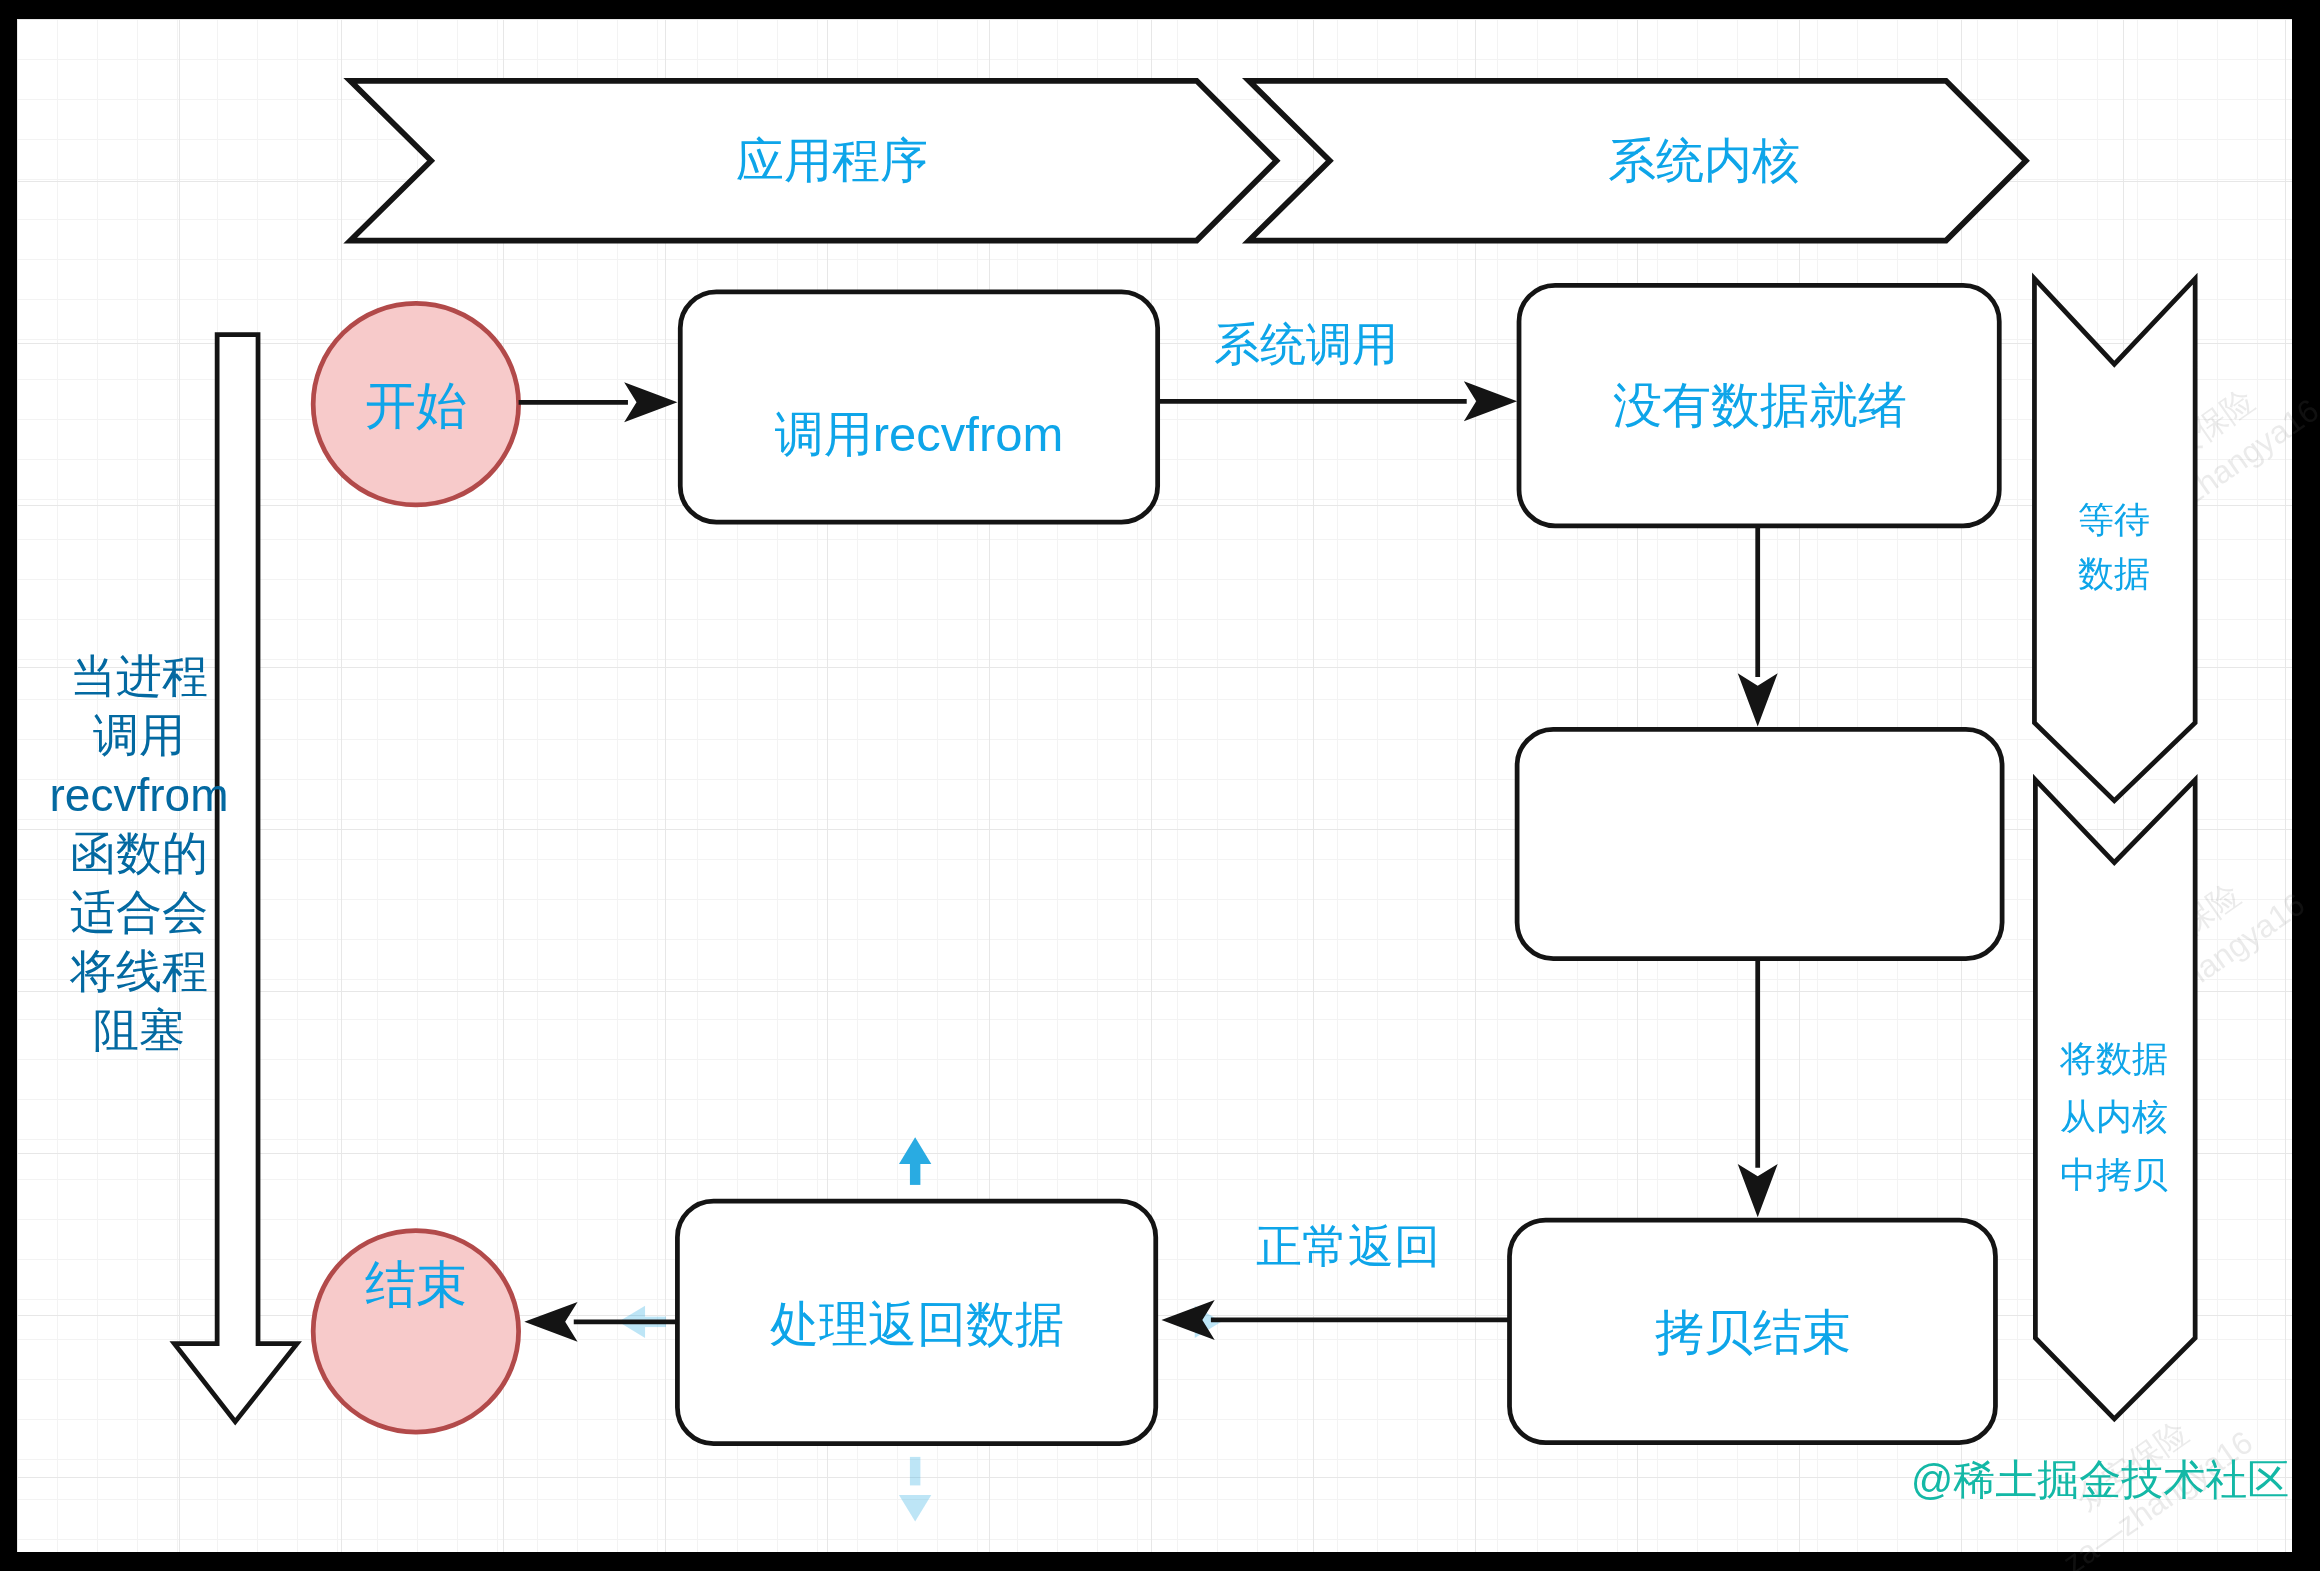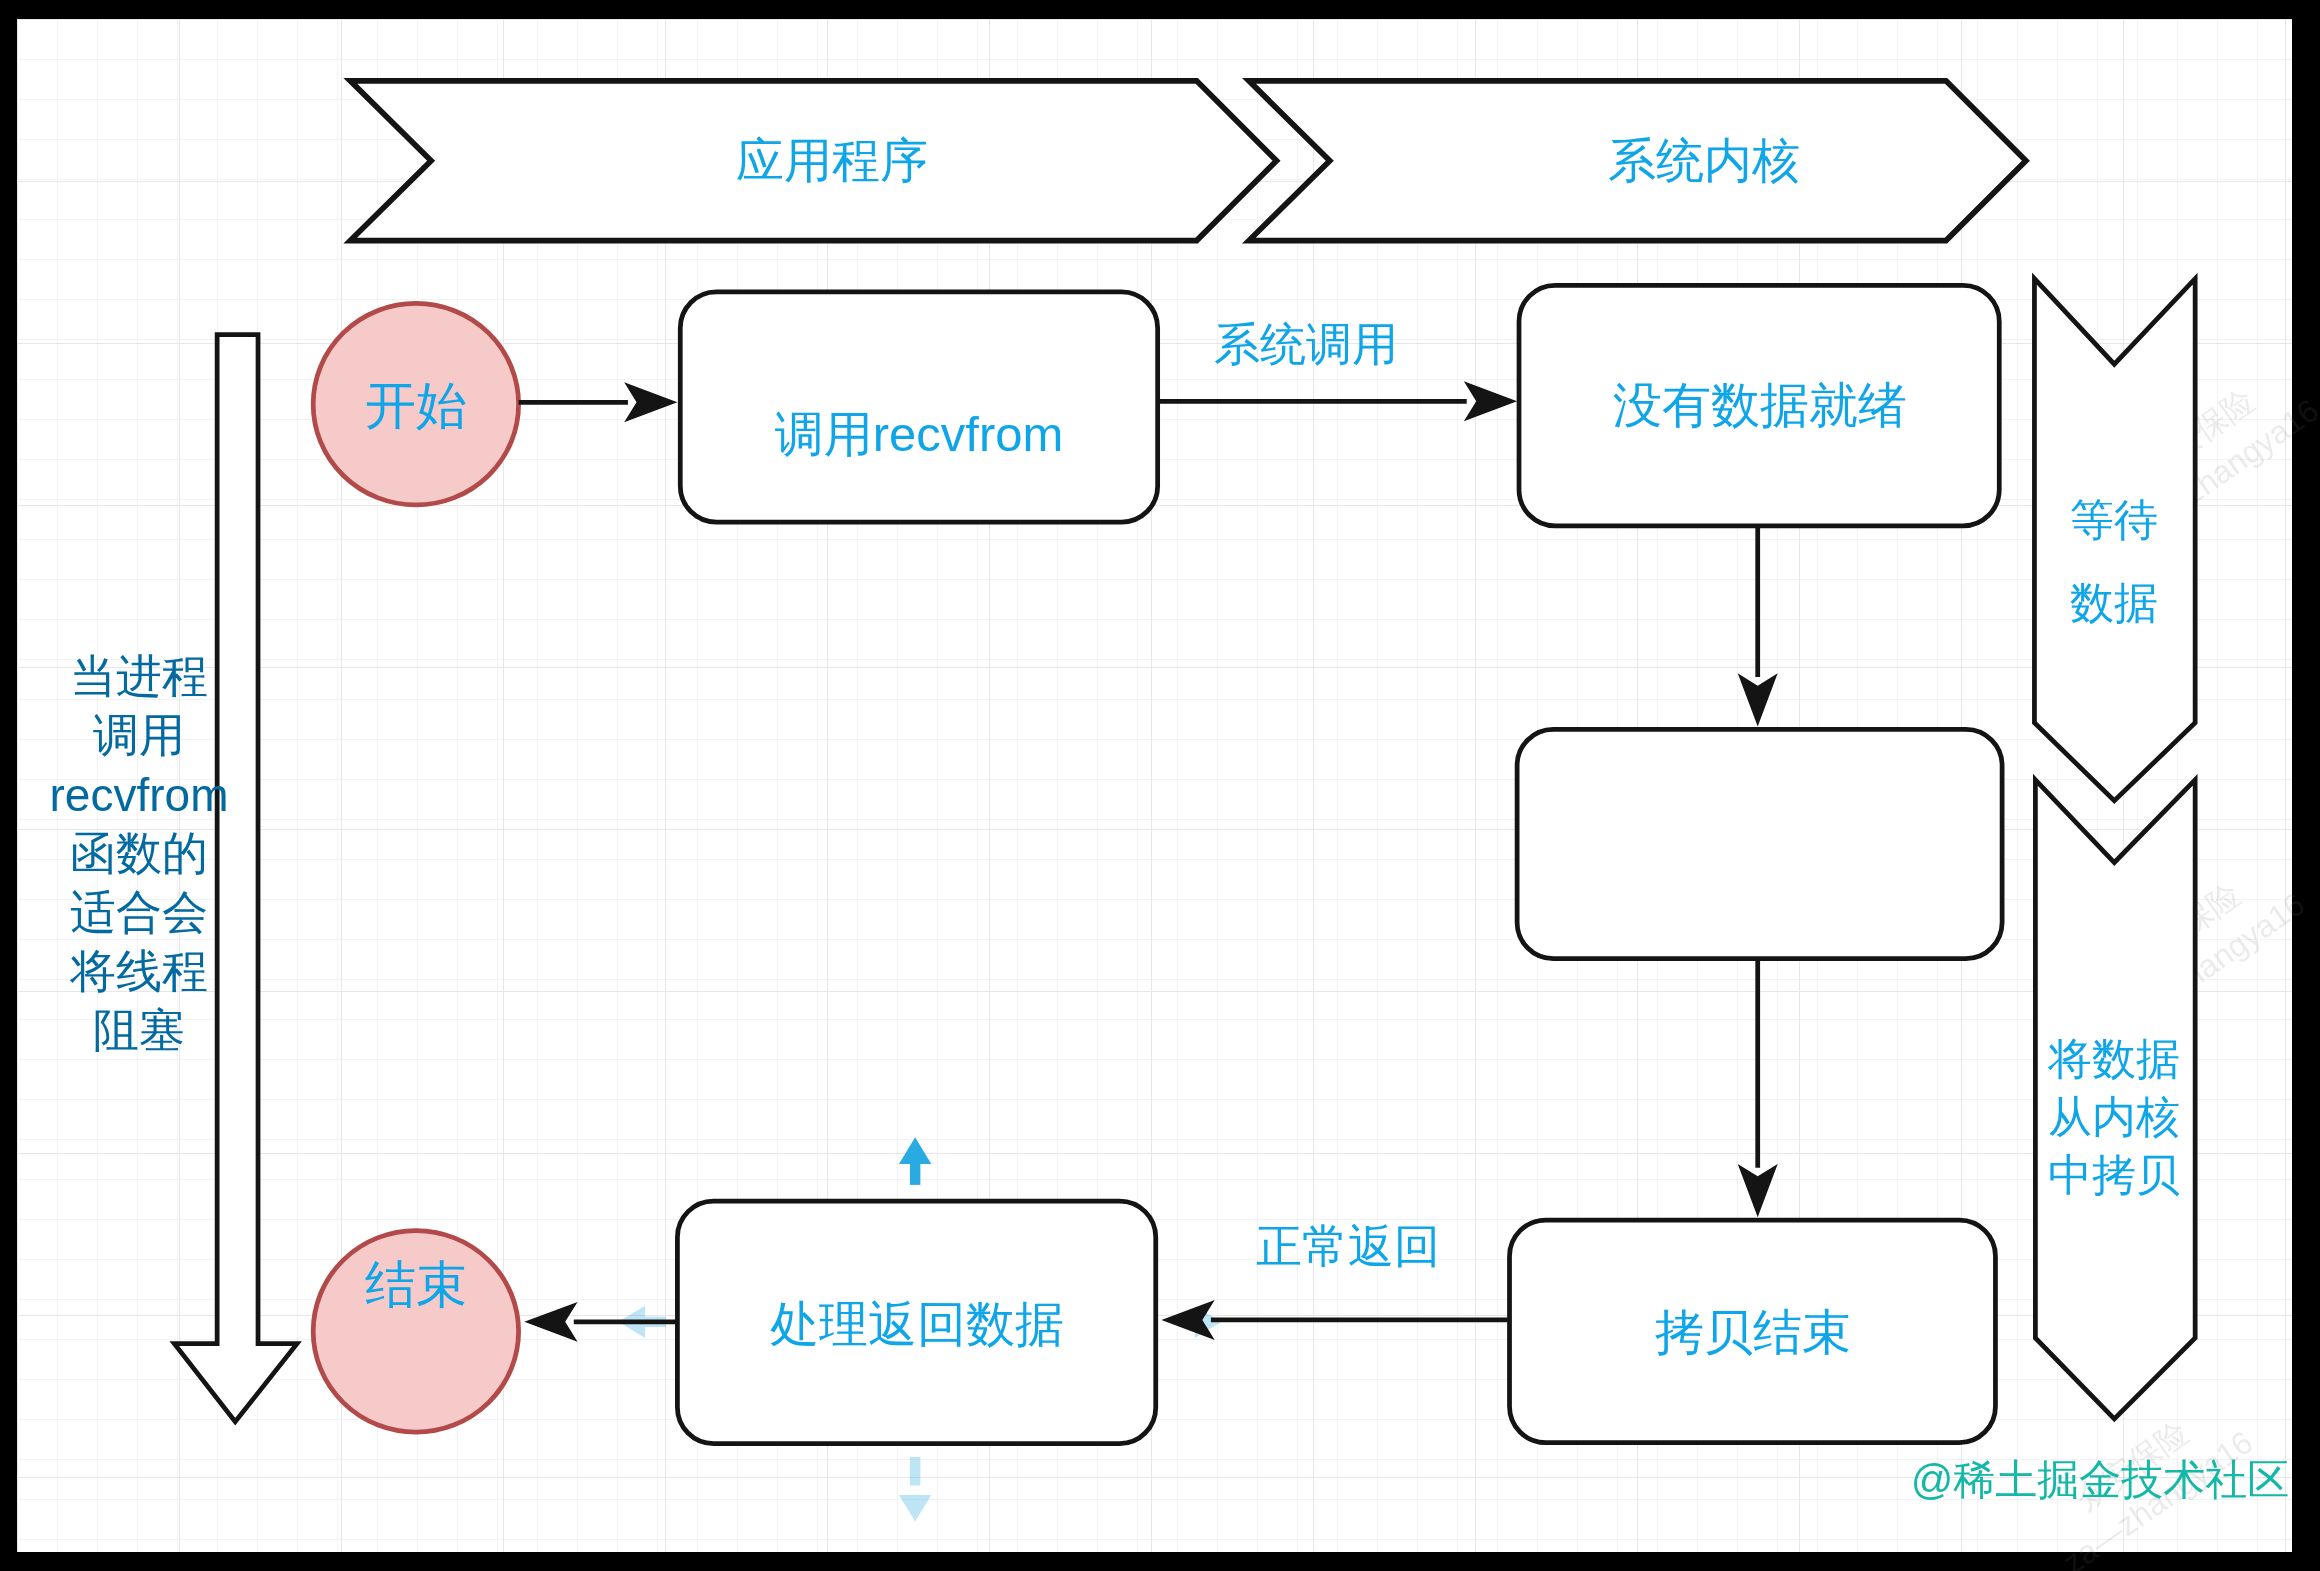--- a/index.html
+++ b/index.html
@@ -12,21 +12,21 @@
       linear-gradient(#f3f3f3 1px, transparent 1px),
       linear-gradient(90deg,#f3f3f3 1px, transparent 1px);
     background-size:162px 162px,162px 162px,40px 40px,40px 40px;}
   svg#shapes{position:absolute;left:0;top:0;}
   .lbl{position:absolute;transform:translate(-50%,-50%);white-space:nowrap;color:#0ea5e9;
        text-align:center;line-height:1;}
   .lane-lbl{font-size:48px;}
   .node-lbl{font-size:49px;}
   .circle-lbl{font-size:51px;}
   .edge-lbl{font-size:46px;}
-  .vband-lbl{font-size:44px;}
+  .vband-lbl{font-size:36px;}
   .note-line{position:absolute;transform:translate(-50%,-50%);white-space:nowrap;
              font-size:46px;color:#0369a1;}
   .wm{position:absolute;transform:translate(-50%,-50%);white-space:nowrap;
       font-size:42px;color:#14b8a6;}
   .tile-wm{position:absolute;transform:translate(-50%,-50%) rotate(-35deg);
       text-align:center;font-size:32px;line-height:1.4;color:rgba(110,110,110,0.14);
       white-space:nowrap;}
 </style>
 </head>
 <body>
@@ -120,21 +120,21 @@
   <div class="lbl node-lbl" style="left:919px;top:407px;margin-top:27px;">调用recvfrom</div>
   <div class="lbl node-lbl" style="left:1760px;top:405px;">没有数据就绪</div>
   <div class="lbl node-lbl" style="left:1753px;top:1332px;">拷贝结束</div>
   <div class="lbl node-lbl" style="left:917px;top:1324px;">处理返回数据</div>
   <div class="lbl circle-lbl" style="left:416px;top:1284px;">结束</div>
 
   <div class="lbl edge-lbl" style="left:1306px;top:344px;">系统调用</div>
   <div class="lbl edge-lbl" style="left:1348px;top:1246px;">正常返回</div>
 
   <div class="lbl vband-lbl" style="left:2114px;top:520px;">等待</div>
-  <div class="lbl vband-lbl" style="left:2114px;top:574px;margin-top:29px;">数据</div>
+  <div class="lbl vband-lbl" style="left:2114px;top:574px;">数据</div>
 
   <div class="lbl vband-lbl" style="left:2114px;top:1059px;">将数据</div>
   <div class="lbl vband-lbl" style="left:2114px;top:1117px;">从内核</div>
   <div class="lbl vband-lbl" style="left:2114px;top:1175px;">中拷贝</div>
 
   <div>
     <div class="note-line" style="left:139px;top:677px;">当进程</div>
     <div class="note-line" style="left:139px;top:736px;">调用</div>
     <div class="note-line" style="left:139px;top:795px;">recvfrom</div>
     <div class="note-line" style="left:139px;top:854px;">函数的</div>

